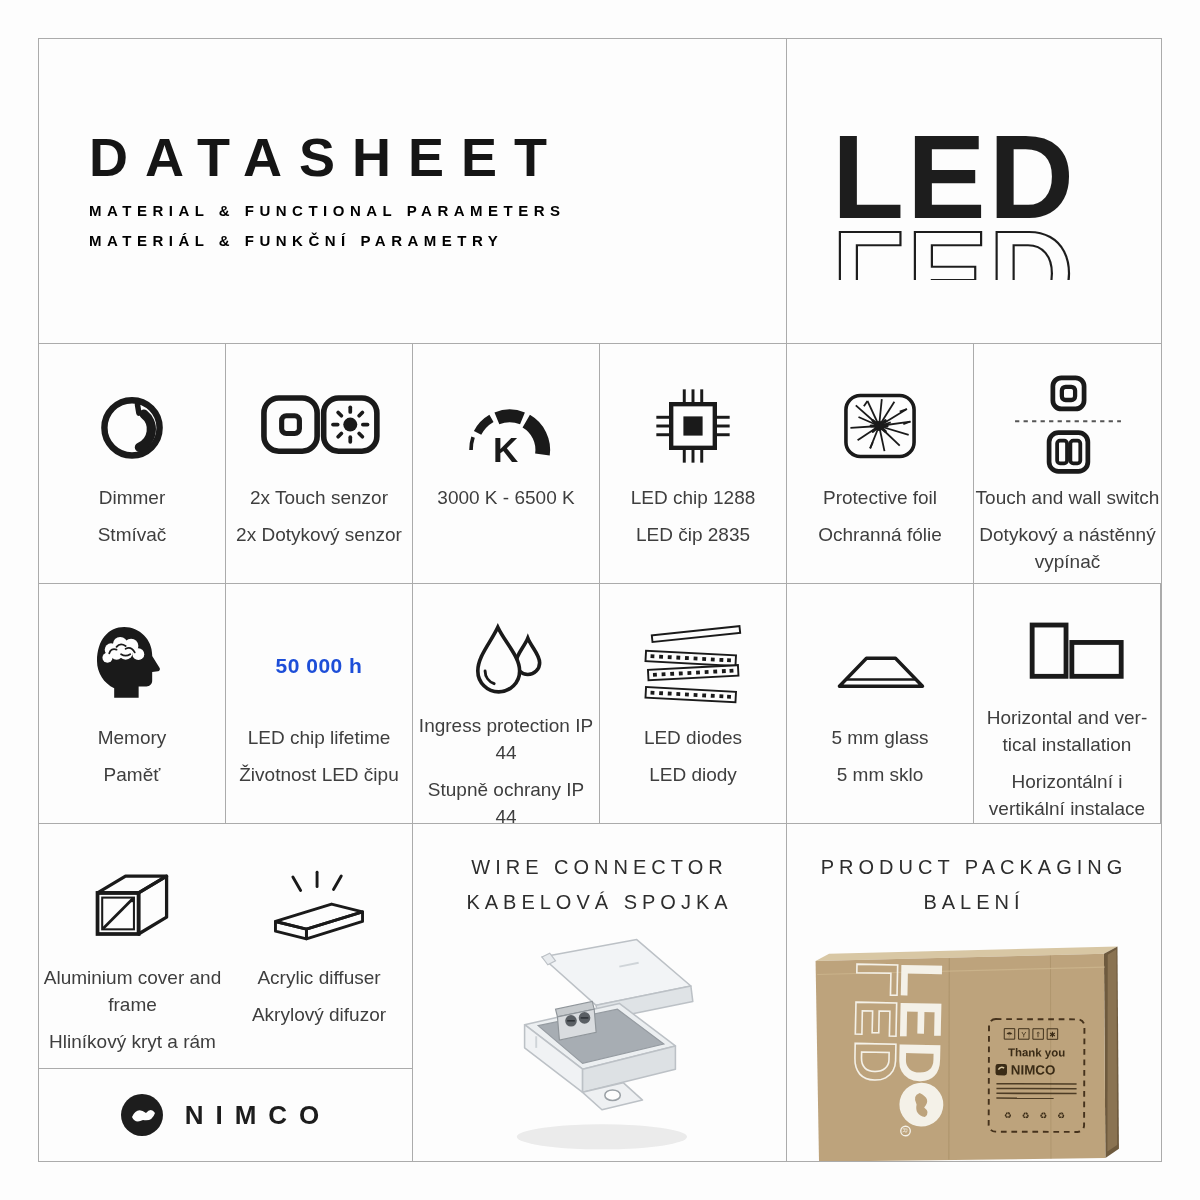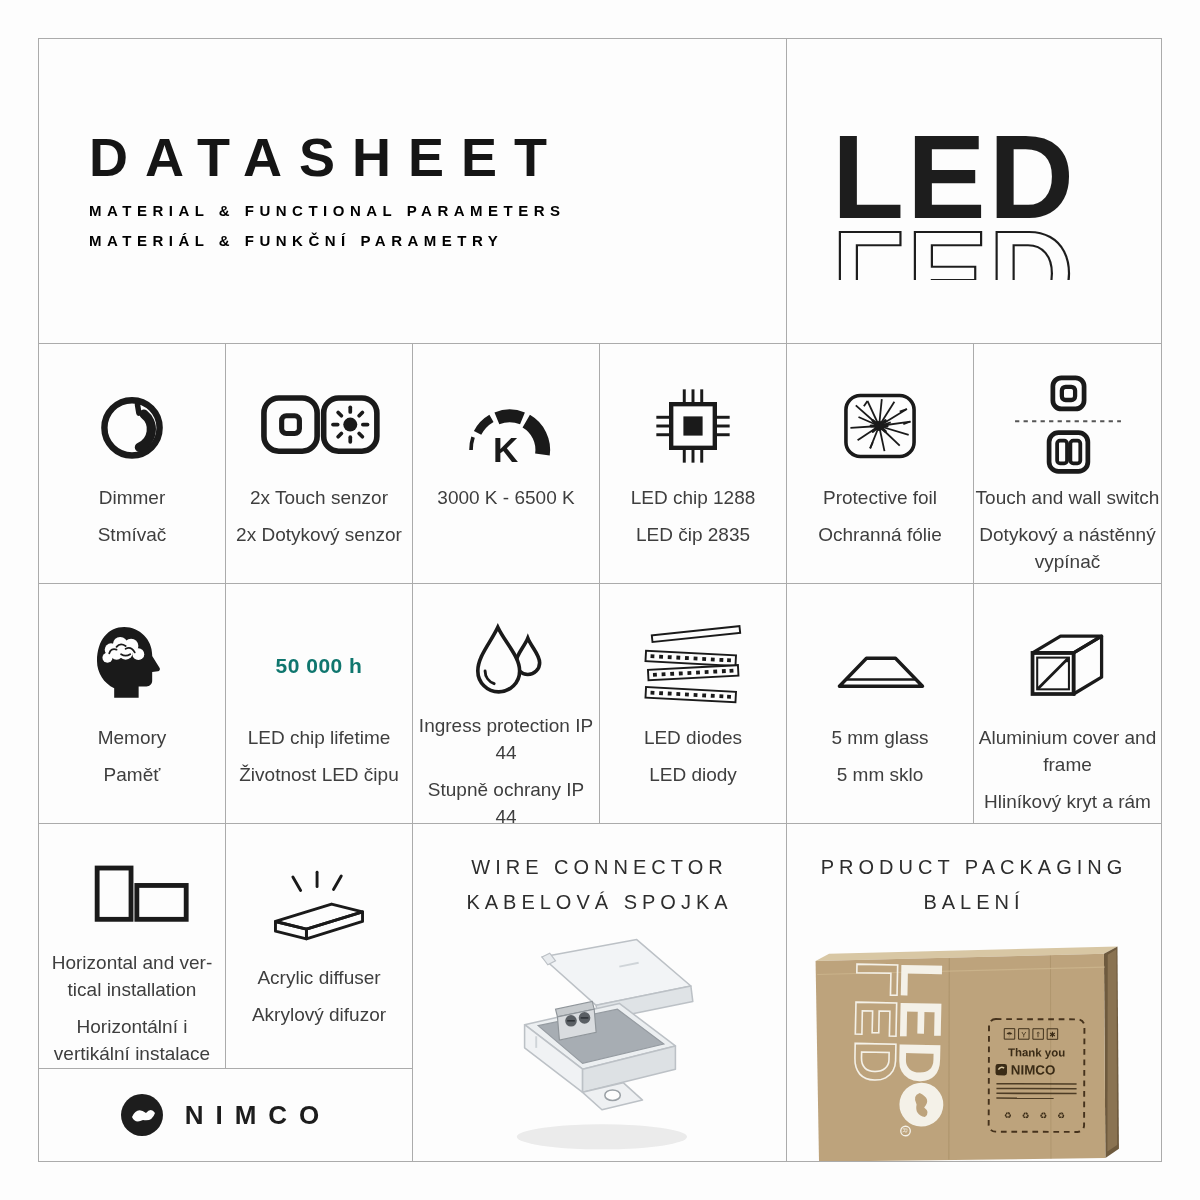--- a/index.html
+++ b/index.html
@@ -14,21 +14,21 @@
   .bb{border-bottom:1px solid #ababab;}
   
   .hdr{grid-column:1/5;grid-row:1;align-items:flex-start;justify-content:center;padding-left:50px;text-align:left;}
   .hdr-title{font-size:54px;font-weight:700;letter-spacing:17px;color:#151515;margin-bottom:8px;}
   .hdr-sub{font-size:15px;font-weight:700;letter-spacing:5.5px;color:#000000;line-height:2.0;}
   .logo-cell{grid-column:5/7;grid-row:1;justify-content:center;}
   
   .icon-box{height:104px;margin-top:30px;display:flex;align-items:center;justify-content:center;}
   .lbl{font-size:19px;color:#3e3e3e;line-height:1.42;margin:7px 0 0 0;max-width:178px;}
   .lbl.cz{margin-top:10px;}
-  .badge{font-size:21px;font-weight:700;letter-spacing:.5px;color:#0f766e;}
+  .badge{font-size:21px;font-weight:700;letter-spacing:.5px;color:#1d4ed8;}
   .wide-lbl{max-width:185px;}
   
   .section{justify-content:flex-start;gap:8px;}
   .sec-title{margin-top:26px;font-size:20px;letter-spacing:5px;color:#2d2d2d;line-height:1.75;font-weight:500;}
   .sec-img{flex:1;display:flex;align-items:center;justify-content:center;width:100%;}
   .sec-note{margin-bottom:26px;font-size:19px;color:#3e3e3e;line-height:1.6;}
   
   .nimco{grid-column:1/3;grid-row:5;flex-direction:row;justify-content:center;align-items:center;gap:17px;}
   .nimco-word{font-size:26px;font-weight:700;letter-spacing:12px;color:#1d1d1d;padding-left:4px;}
   svg{display:block;}
@@ -287,44 +287,44 @@
     <div class="icon-box">
           <svg width="116" height="68" viewBox="0 0 120 70">
       <path d="M18,56 L46,27 H76 L104,56 Z" fill="none" stroke="#1a1a1a" stroke-width="3.5" stroke-linejoin="round"></path>
       <line x1="24" y1="49" x2="98" y2="49" stroke="#1a1a1a" stroke-width="2.5"></line>
     </svg>
         </div>
     <div class="lbl">5 mm glass</div>
     <div class="lbl cz">5 mm sklo</div>
   </div>
 
+  <div class="cell br bb">
+    <div class="icon-box">
+          <svg width="120" height="78" viewBox="0 0 124 80">
+      <rect x="26" y="8" width="35" height="53" fill="none" stroke="#1a1a1a" stroke-width="5"></rect>
+      <rect x="67" y="26" width="51" height="35" fill="none" stroke="#1a1a1a" stroke-width="5"></rect>
+    </svg>
+        </div>
+    <div class="lbl">Horizontal and ver-tical installation</div>
+    <div class="lbl cz">Horizontální i vertikální instalace</div>
+  </div>
+
   <div class="cell bb">
     <div class="icon-box">
           <svg width="112" height="88" viewBox="0 0 120 92">
       <path d="M22,32 L52,14 L96,14 L66,32 Z" fill="none" stroke="#1a1a1a" stroke-width="3.5" stroke-linejoin="round"></path>
       <path d="M66,32 L96,14 L96,58 L66,76 Z" fill="none" stroke="#1a1a1a" stroke-width="3.5" stroke-linejoin="round"></path>
       <rect x="22" y="32" width="44" height="44" fill="none" stroke="#1a1a1a" stroke-width="4"></rect>
       <rect x="27" y="37" width="34" height="34" fill="none" stroke="#1a1a1a" stroke-width="2.2"></rect>
       <line x1="28" y1="70" x2="60" y2="38" stroke="#1a1a1a" stroke-width="3"></line>
       <circle cx="59" cy="40" r="2" fill="#1a1a1a"></circle>
     </svg>
         </div>
     <div class="lbl">Aluminium cover and frame</div>
     <div class="lbl cz">Hliníkový kryt a rám</div>
-  </div>
-
-  <div class="cell br bb">
-    <div class="icon-box">
-          <svg width="120" height="78" viewBox="0 0 124 80">
-      <rect x="26" y="8" width="35" height="53" fill="none" stroke="#1a1a1a" stroke-width="5"></rect>
-      <rect x="67" y="26" width="51" height="35" fill="none" stroke="#1a1a1a" stroke-width="5"></rect>
-    </svg>
-        </div>
-    <div class="lbl">Horizontal and ver-tical installation</div>
-    <div class="lbl cz">Horizontální i vertikální instalace</div>
   </div>
 
   <div class="cell br bb">
     <div class="icon-box">
           <svg width="118" height="90" viewBox="0 0 122 92">
       <g stroke="#1a1a1a" stroke-width="3" stroke-linecap="round">
         <line x1="42" y1="30" x2="34" y2="16"></line>
               <line x1="59" y1="26" x2="59" y2="11"></line>
               <line x1="76" y1="29" x2="84" y2="15"></line>
       </g>

